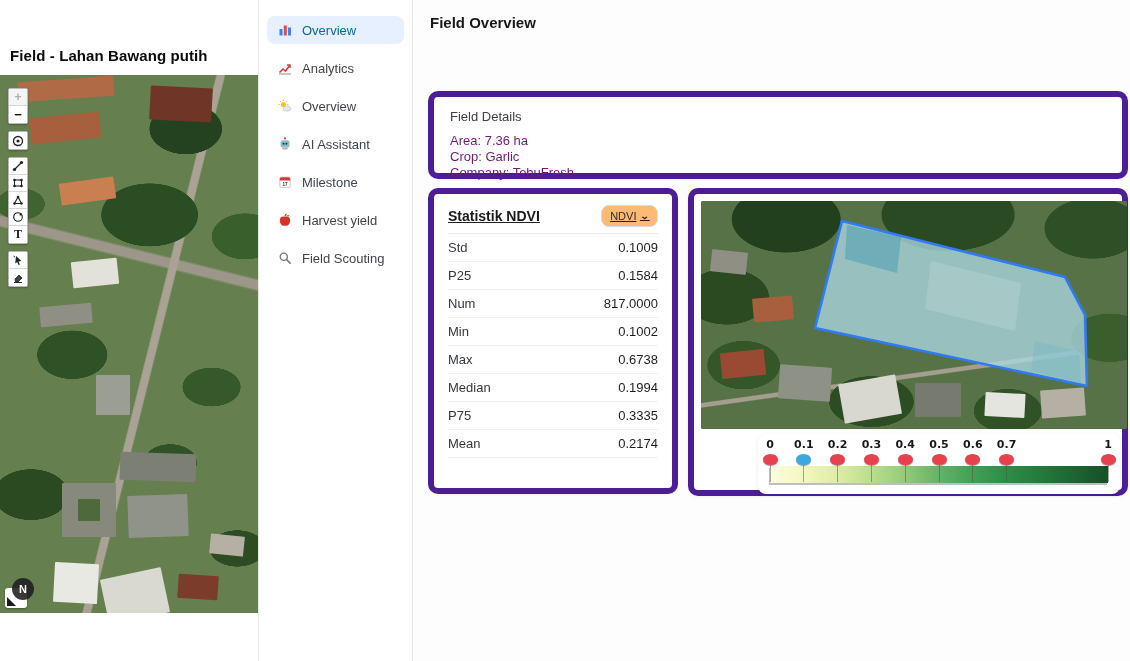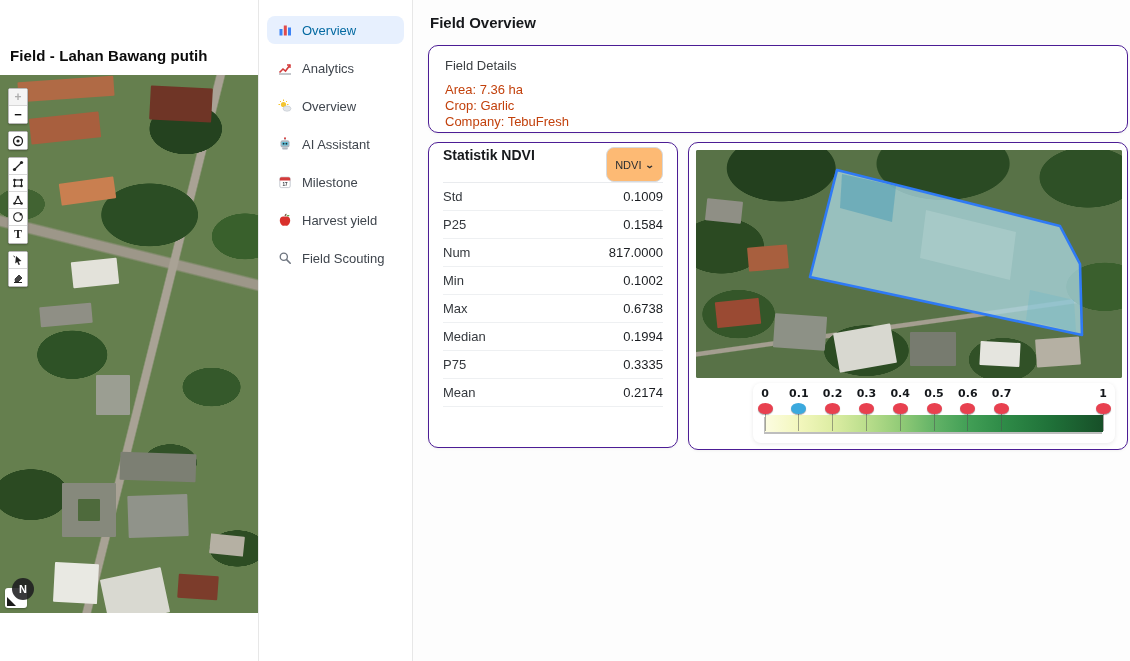--- a/index.html
+++ b/index.html
@@ -58,29 +58,29 @@
   .nav-item { display:flex; align-items:center; gap:10px; height:28px; margin-bottom:10px;
               padding:0 10px; border-radius:8px; cursor:pointer; }
   .nav-item .lbl { font-size:13px; color:#3f454d; white-space:nowrap; }
   .nav-item.active { background:#e7f0fe; }
   .nav-item.active .lbl { color:#0369a1; font-weight:400; }
   .nav-ico { width:15px; height:15px; flex:0 0 15px; display:flex; align-items:center; justify-content:center; }
 
   
   .main { position:absolute; left:413px; top:0; width:717px; height:661px; background:#fdfdfd; }
   .main-title { position:absolute; left:17px; top:14px; font-size:15px; font-weight:700; color:#17191c; }
-  .card { position:absolute; background:#fff; border:1px solid #4c1d95; border-radius:10px;
-          box-shadow:0 1px 3px rgba(0,0,0,.05); }
+  .card { position:absolute; background:#fff; border:6px solid #4c1d95; border-radius:10px;
+          box-shadow:0 1px 3px rgba(0,0,0,.05);margin-top:46px; }
   .details-card { left:15px; top:45px; width:700px; height:88px; padding:12px 16px; }
   .details-title { font-size:13px; color:#3c4043; margin-bottom:9px; }
-  .details-line { font-size:13px; color:#c2410c; line-height:16px; }
+  .details-line { font-size:13px; color:#701a75; line-height:16px; }
 
   .stats-card { left:15px; top:142px; width:250px; height:306px; padding:0 14px; }
-  .stats-head { display:flex; justify-content:space-between; height:40px;
-                border-bottom:1px solid #e9ebee; padding-top:4px; }
+  .stats-head { display:flex; align-items:center; justify-content:space-between; height:40px;
+                border-bottom:1px solid #e9ebee; padding-top:4px;text-decoration:underline; }
   .stats-title { font-size:14px; font-weight:700; color:#17191c; }
   .ndvi-select { display:flex; align-items:center; gap:5px; border:1px solid #d6d9dd; border-radius:8px;
                  padding:4px 8px; font-size:11px; color:#2a2d31; cursor:pointer; background:#fdba74; }
   .ndvi-select .chev { font-size:9px; font-weight:700; transform:scaleX(1.3); }
   .stat-row { display:flex; align-items:center; justify-content:space-between; height:28px;
               border-bottom:1px solid #eef0f2; }
   .stat-label { font-size:13px; color:#34383d; }
   .stat-value { font-size:13px; color:#1b1e22; }
 
   .image-card { left:275px; top:142px; width:440px; height:308px; padding:7px; }

